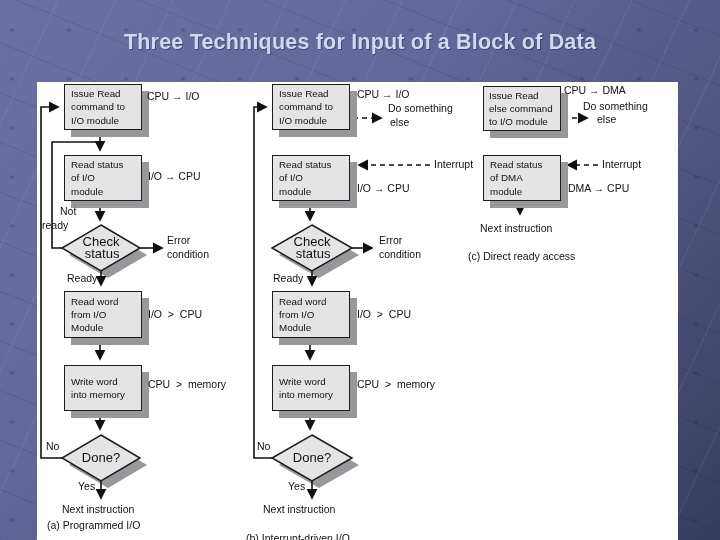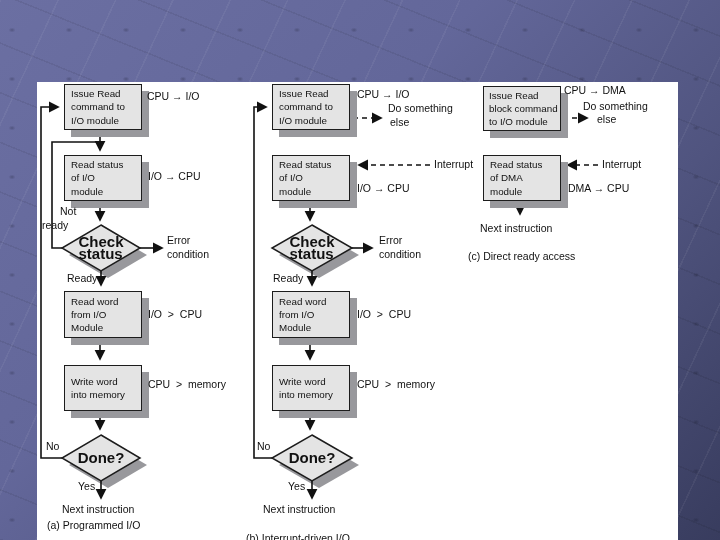--- a/index.html
+++ b/index.html
@@ -40,28 +40,29 @@
     font-size:9.8px;line-height:13.2px;color:#111;
     white-space:nowrap;
   }
   .lbl{
     position:absolute;
     font-size:10.5px;color:#111;line-height:12px;white-space:pre;
   }
   .dtext{
     position:absolute;
     transform:translate(-50%,-50%);
-    text-align:left;
-    font-size:15px;line-height:12px;color:#111;white-space:nowrap;font-weight:bold;
+    text-align:right;
+    font-size:13px;line-height:12px;color:#111;white-space:nowrap;
   }
 </style>
 </head>
 <body>
 
 <div class="slide">
+  <div class="title">Three Techniques for Input of a Block of Data</div>
 
   <div class="panel">
 
     <svg width="641" height="458" viewBox="0 0 641 458">
       <defs>
         <marker id="ah" viewBox="0 0 10 10" refX="7.5" refY="5" markerWidth="7" markerHeight="7" orient="auto">
           <path d="M0,0 L10,5 L0,10 Z" fill="#111"></path>
         </marker>
       </defs>
 
@@ -145,21 +146,21 @@
       <div>from I/O</div>
       <div>Module</div>
     </div>
     <div class="fbox" style="left:235px;top:283px;height:46px;">
       <div>Write word</div>
       <div>into memory</div>
     </div>
 
     <div class="fbox" style="left:446px;top:4px;height:45px;padding-left:5px;">
       <div>Issue Read</div>
-      <div>block command</div>
+      <div>else command</div>
       <div>to I/O module</div>
     </div>
     <div class="fbox" style="left:446px;top:73px;height:46px;">
       <div>Read status</div>
       <div>of DMA</div>
       <div>module</div>
     </div>
 
     <div class="dtext" style="left:64px;top:166px;">
       <div>Check</div>

